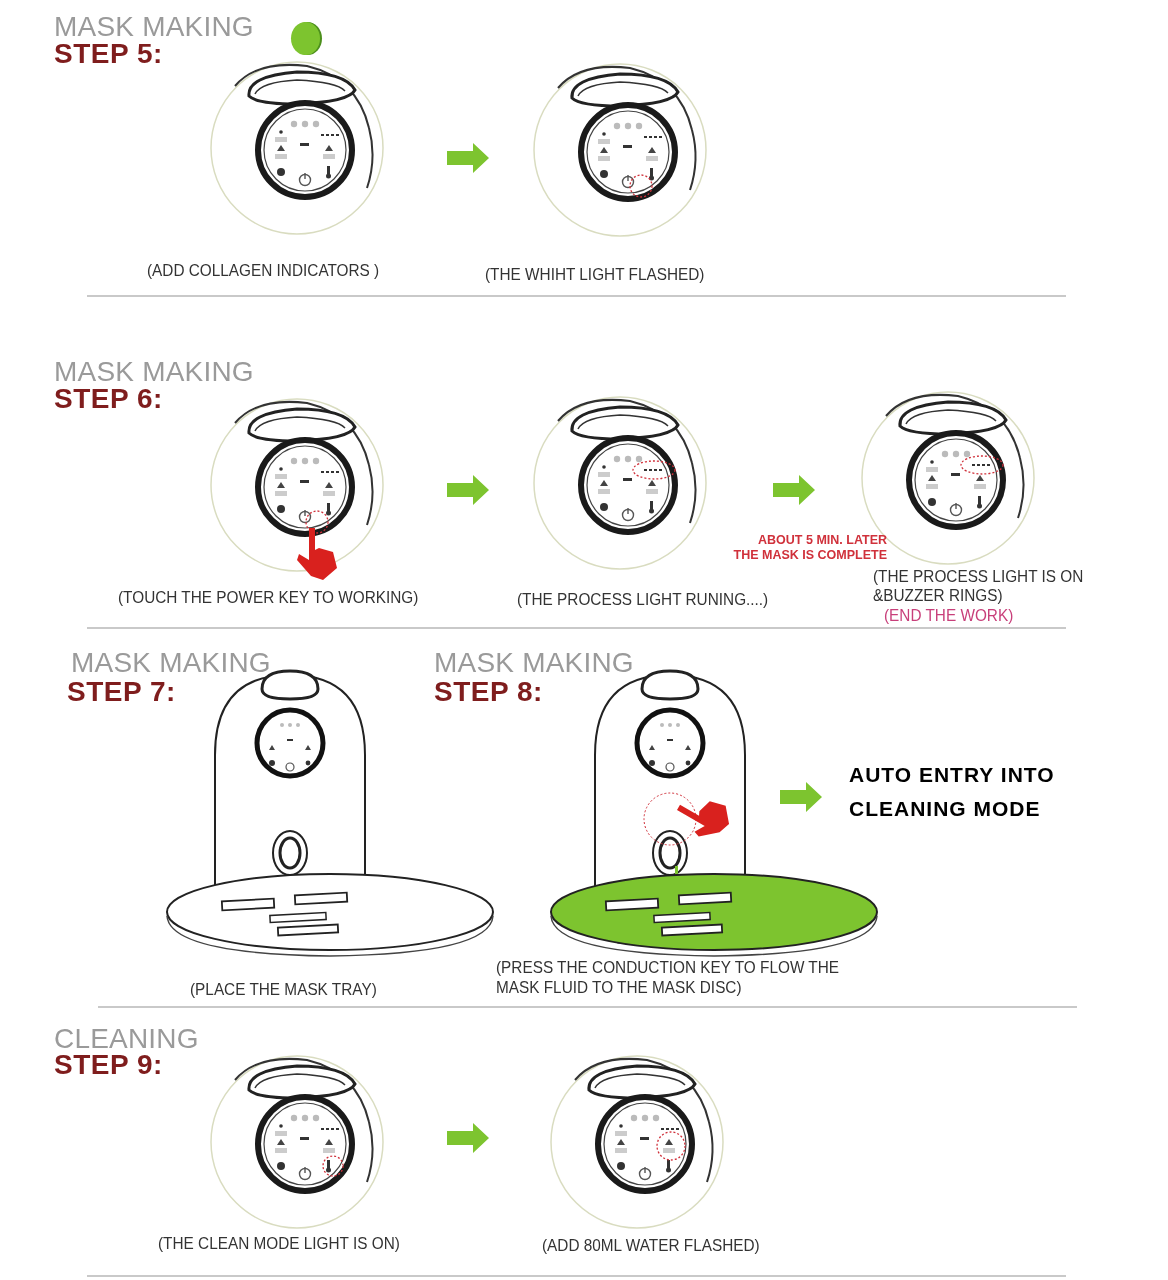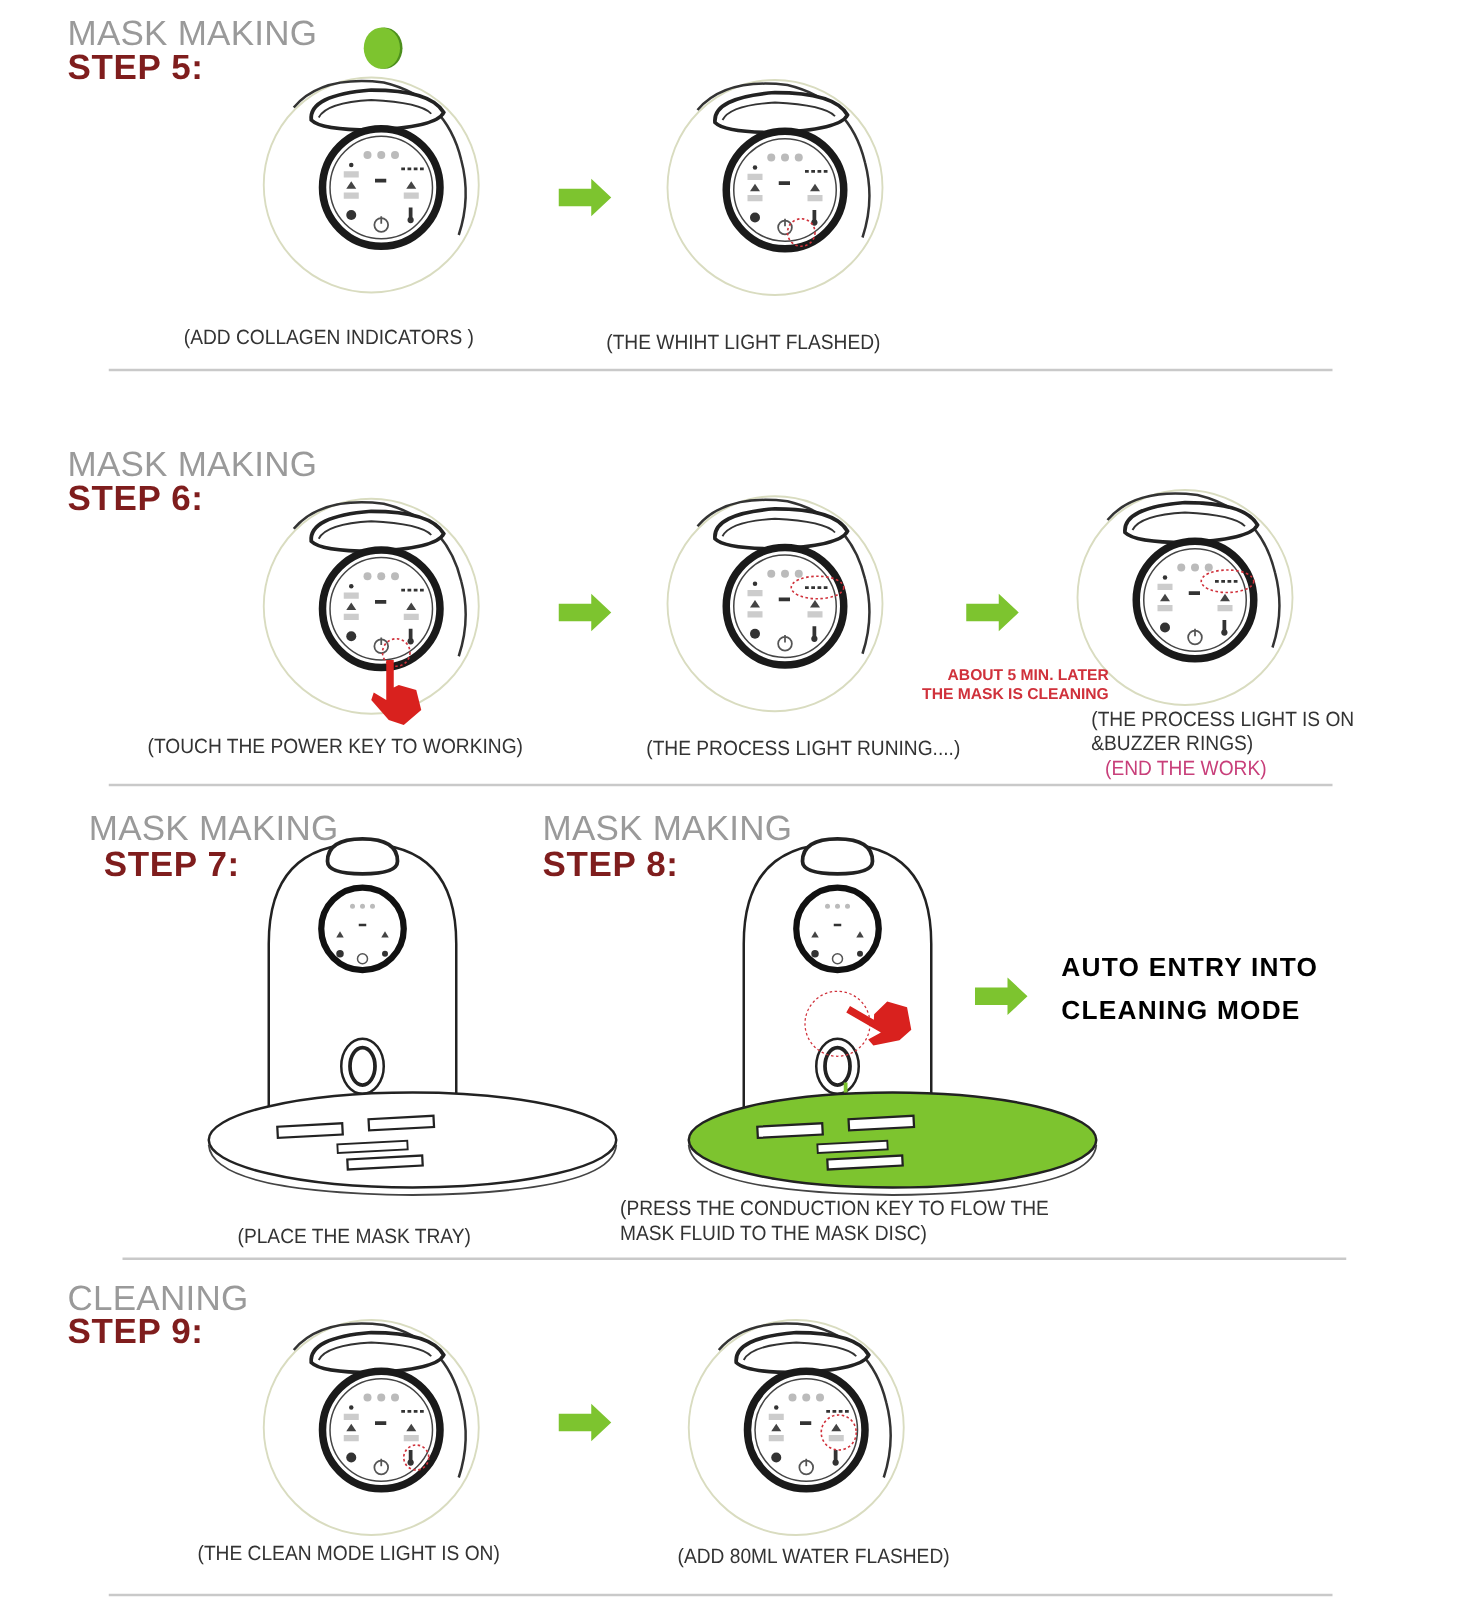--- a/index.html
+++ b/index.html
@@ -123,34 +123,34 @@
   <svg style="left:773px;top:490px;" width="1" height="1">
       <use href="#green-arrow"></use>
     </svg>
   <svg style="left:948px;top:478px;" width="1" height="1">
     <use href="#device-top"></use>
     <ellipse cx="34" cy="-13" rx="21" ry="9" fill="none" stroke="#d0313b" stroke-width="1.3" stroke-dasharray="2 2"></ellipse>
   </svg>
 
   <div class="abs red-note" style="left:713px;top:533px;width:174px;">
     <div>ABOUT 5 MIN.  LATER</div>
-    <div>THE MASK IS CLEANING</div>
+    <div>THE MASK IS COMPLETE</div>
   </div>
 
   <div class="abs cap" style="left:118px;top:587px;">(TOUCH THE POWER KEY TO WORKING)</div>
   <div class="abs cap" style="left:517px;top:589px;">(THE PROCESS  LIGHT RUNING....)</div>
   <div class="abs cap" style="left:873px;top:566px;">(THE PROCESS  LIGHT IS ON</div>
   <div class="abs cap" style="left:873px;top:585px;">&amp;BUZZER RINGS)</div>
   <div class="abs cap pink" style="left:884px;top:605px;">(END THE WORK)</div>
   <div class="abs divider" style="left:87px;top:627px;width:979px;"></div>
 </div>
 
 <div>
   <div class="abs cat" style="left:71px;top:652px;">MASK MAKING</div>
-  <div class="abs step" style="left:83px;top:677px;text-align:center;">STEP 7:</div>
+  <div class="abs step" style="left:67px;top:677px;text-align:center;">STEP 7:</div>
 
   <svg style="left:290px;top:795px;" width="1" height="1">
       <use href="#device-front"></use>
     </svg>
   <svg style="left:330px;top:912px;" width="1" height="1">
       <use href="#tray"></use>
     </svg>
 
   <div class="abs cap" style="left:190px;top:979px;">(PLACE THE MASK TRAY)</div>
 </div>

